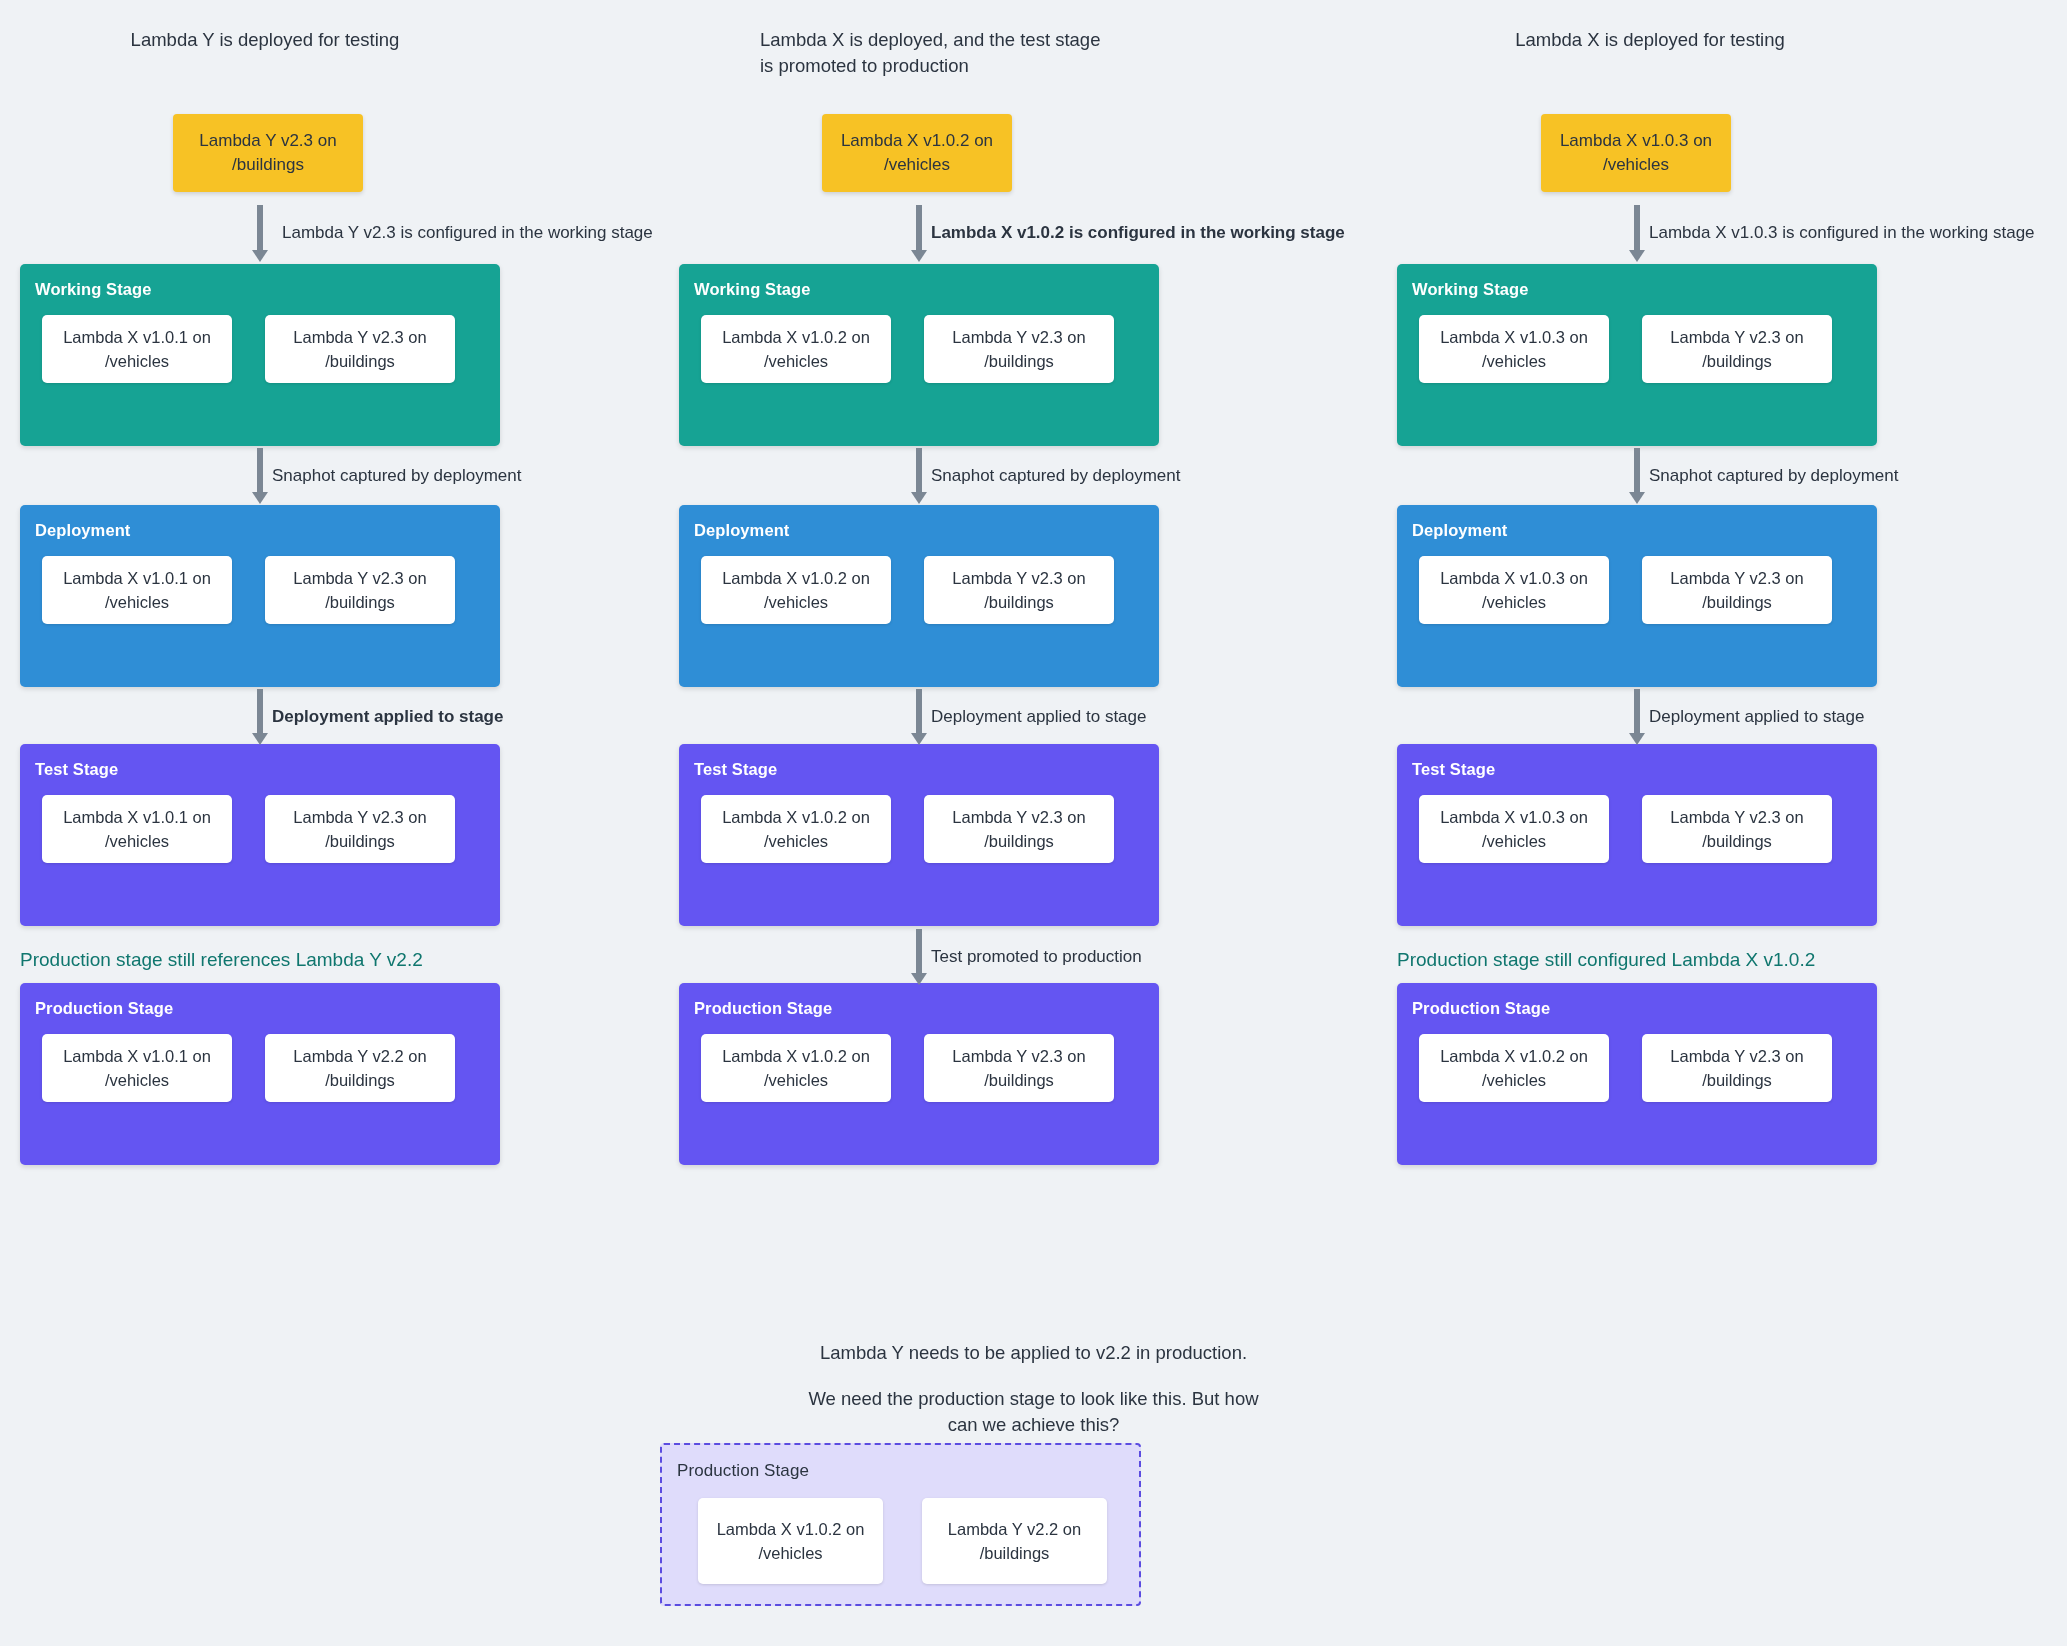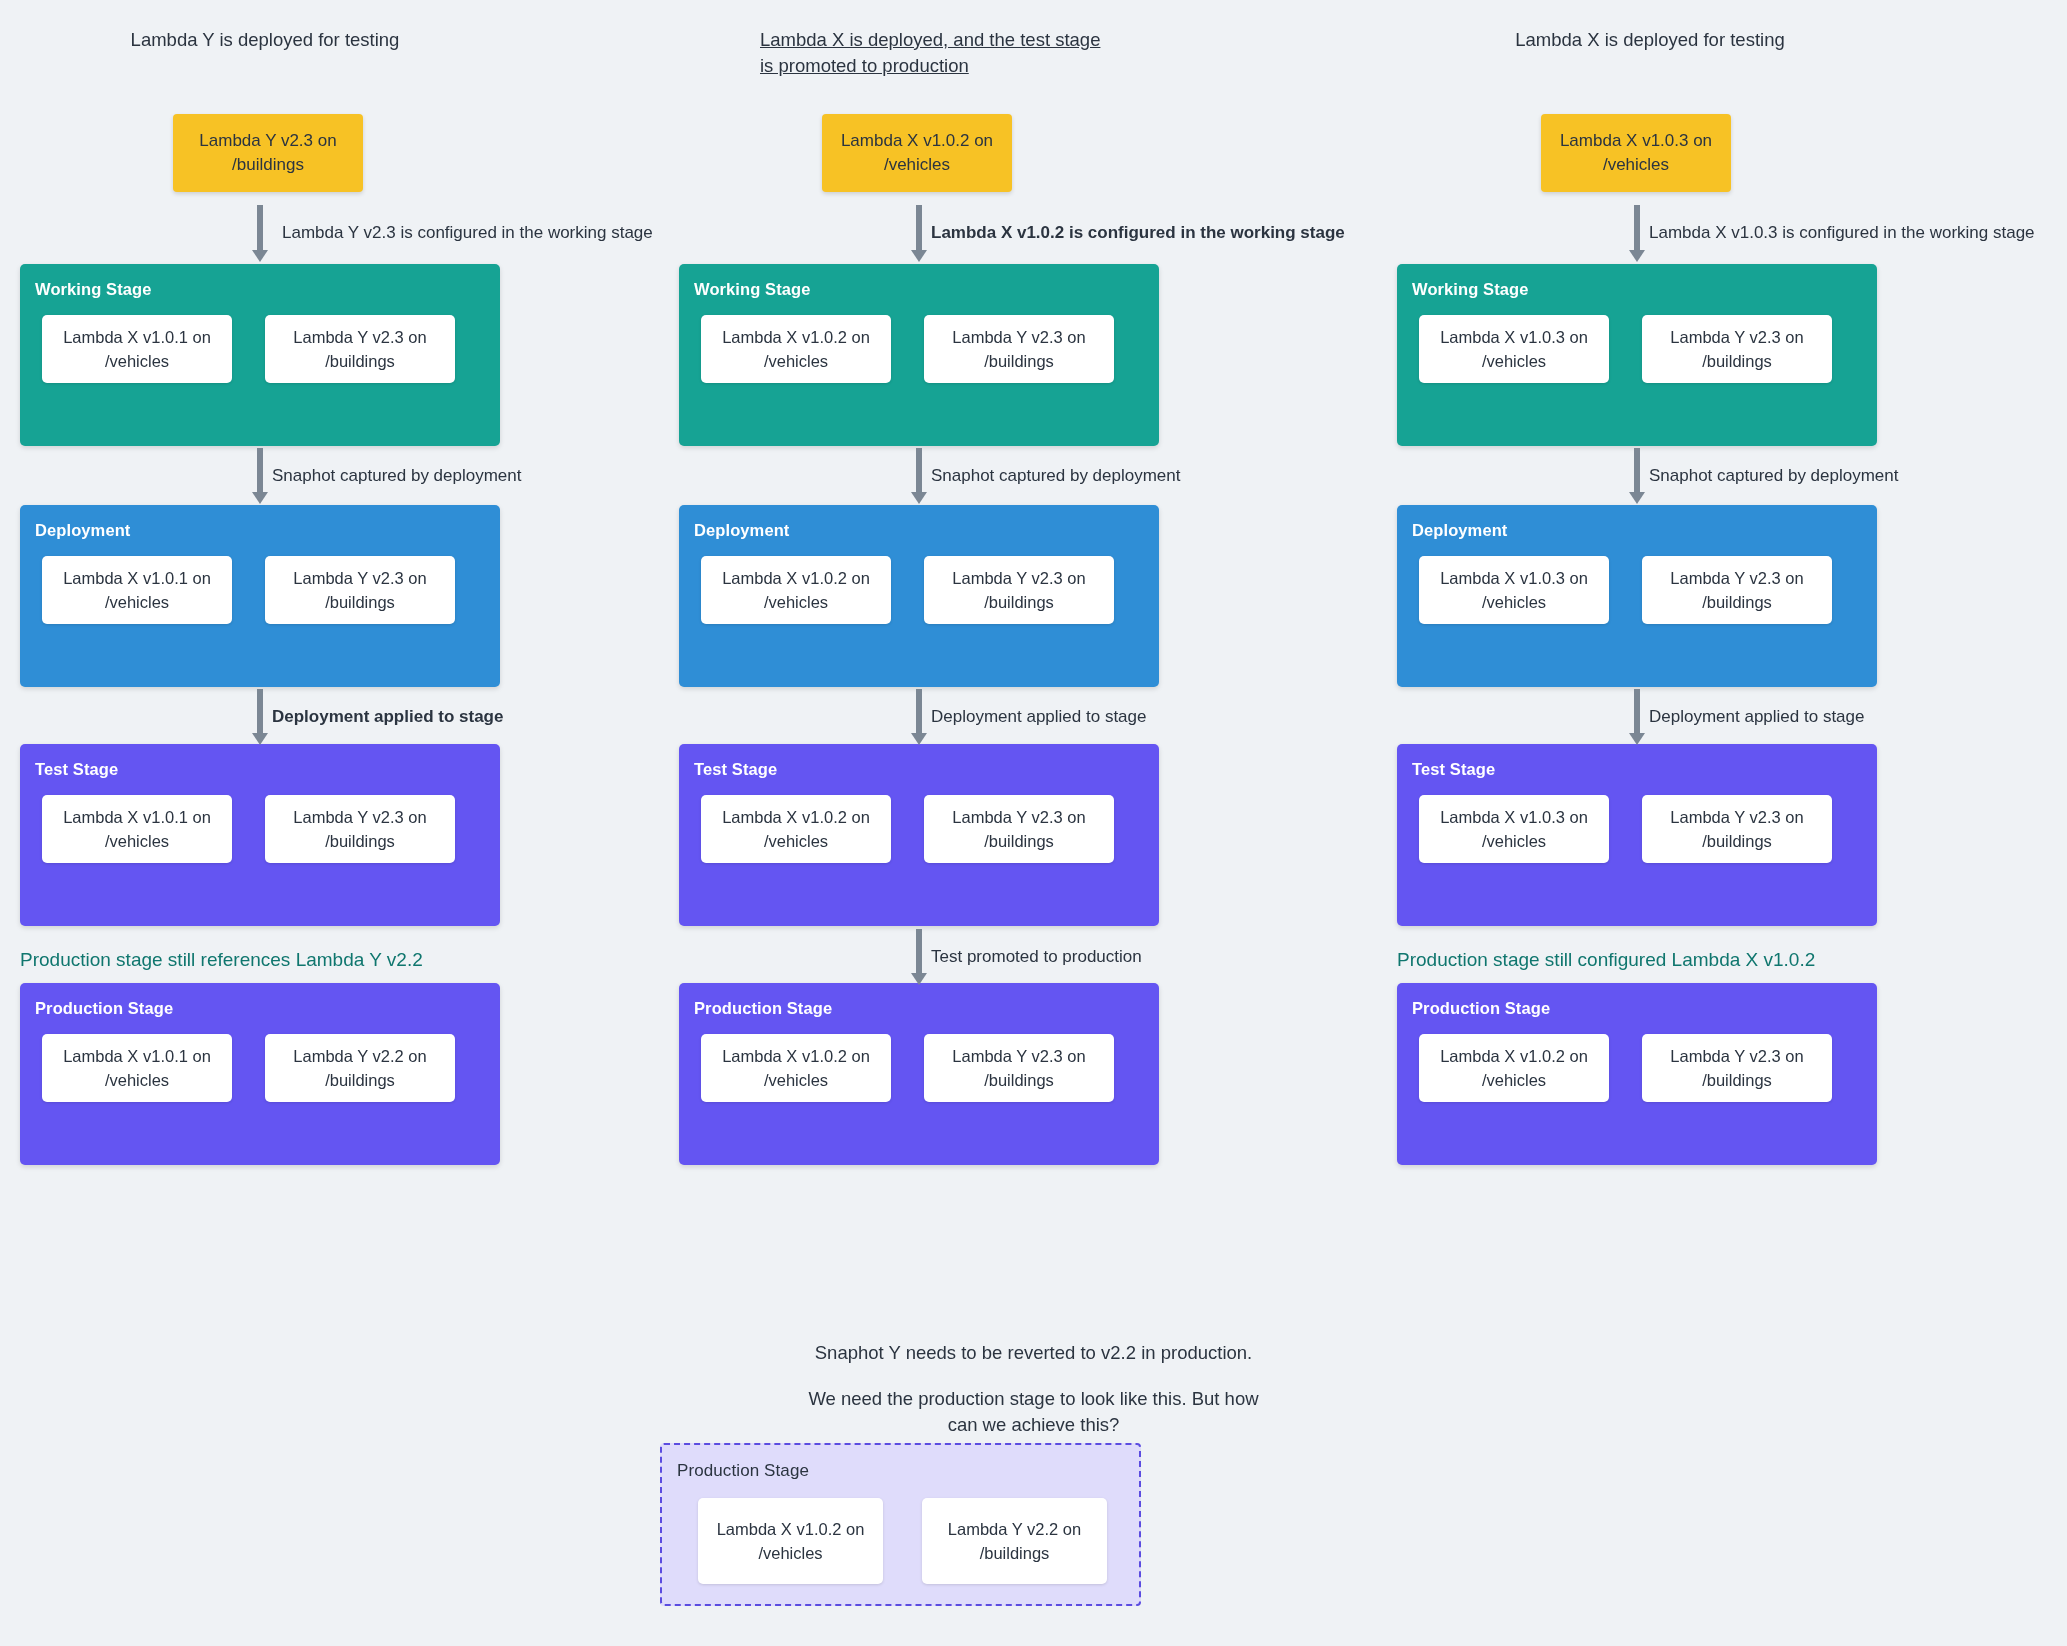--- a/index.html
+++ b/index.html
@@ -34,21 +34,21 @@
   .col-title {
     font-size: 18.5px;
     line-height: 26px;
     color: #2b3440;
     text-align: center;
     position: absolute;
     width: 470px;
     left: 20px;
   }
   #col-0 .col-title { top: 27px; }
-  #col-1 .col-title { top: 27px; text-align: left; left: 90px; width: 420px; text-decoration: underline;}
+  #col-1 .col-title { top: 27px; text-align: left; left: 90px; width: 420px;}
   #col-2 .col-title { top: 27px; left: 35px; }
 
   
   .yellow-box {
     position: absolute;
     width: 190px;
     height: 78px;
     background: #f7c225;
     border-radius: 4px;
     box-shadow: 0 2px 4px rgba(0,0,0,0.14);
@@ -446,21 +446,21 @@
                 <div>Lambda Y v2.3 on</div>
                 <div>/buildings</div>
               </div>
             </div>
           </div>
         </div>
       </div>
     </div>
 
   <div class="bottom">
-    <div class="bottom-line l1">Snaphot Y needs to be reverted to v2.2 in production.</div>
+    <div class="bottom-line l1">Lambda Y needs to be applied to v2.2 in production.</div>
     <div class="bottom-line l2">We need the production stage to look like this. But how can we achieve this?</div>
   </div>
 
   <div class="dashed-stage">
     <div class="stage-title">Production Stage</div>
     <div class="stage-body">
       <div class="lambda-card">
         <div>
           <div>Lambda X v1.0.2 on</div>
           <div>/vehicles</div>

